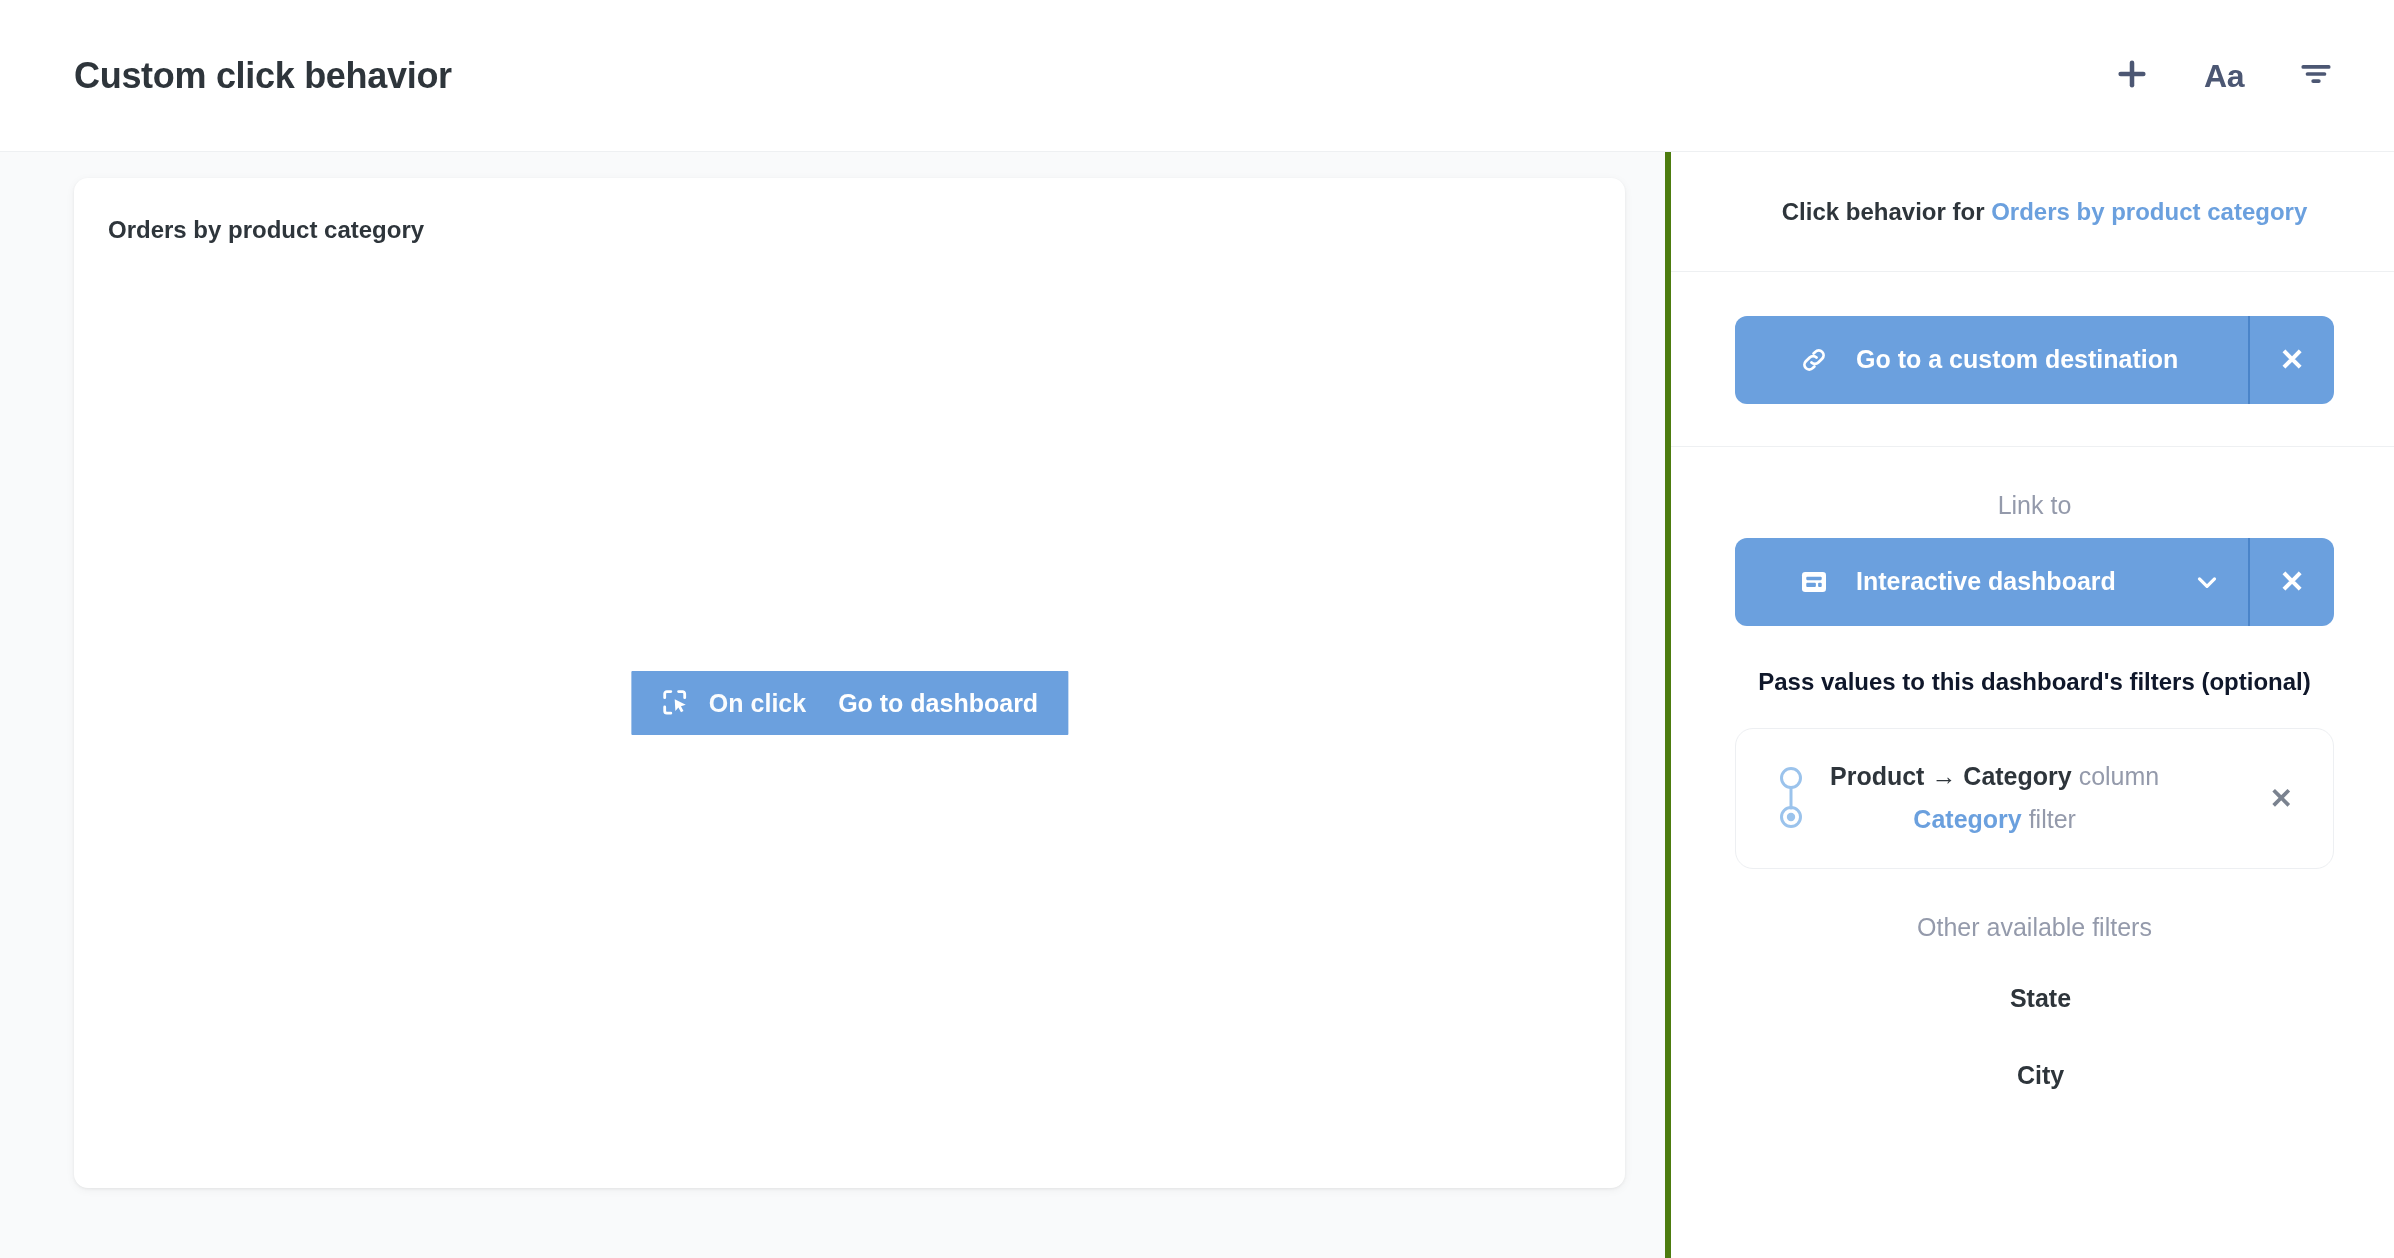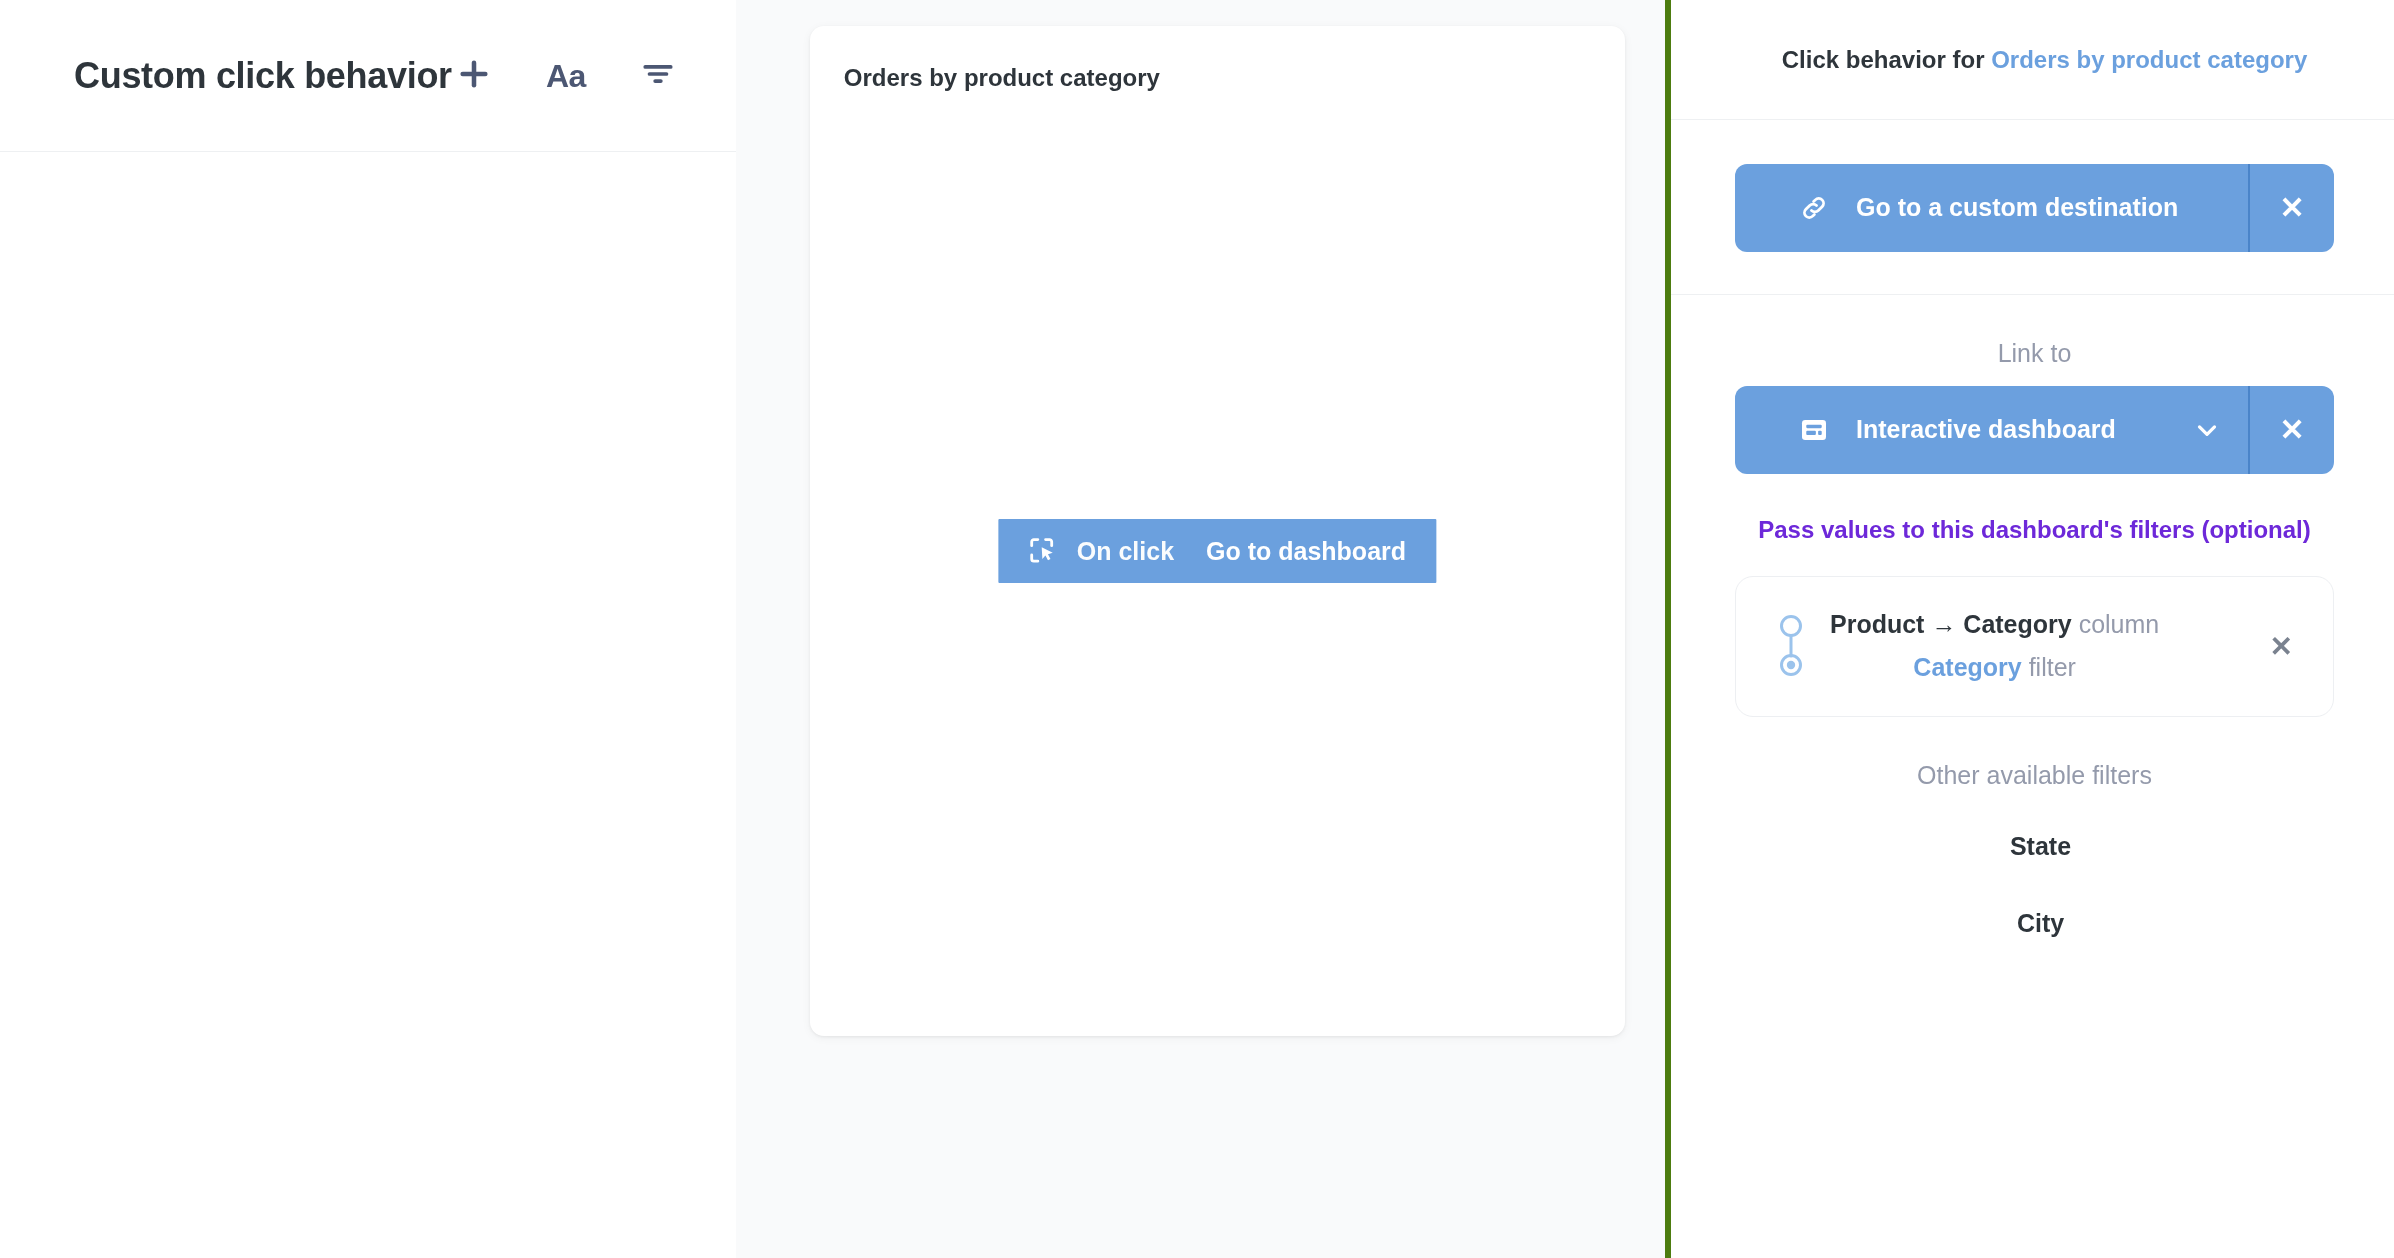--- a/index.html
+++ b/index.html
@@ -9,21 +9,21 @@
     overflow: hidden;
     background: #ffffff;
     font-family: "Liberation Sans", sans-serif;
     -webkit-font-smoothing: antialiased;
   }
   .app {
     width: 2394px;
     height: 1258px;
     position: relative;
     display: flex;
-    flex-direction: row;
+    flex-direction: column;
   }
 
   
   .header {
     height: 152px;
     min-height: 152px;
     background: #ffffff;
     border-bottom: 1px solid #EEF0F2;
     display: flex;
     align-items: center;
@@ -200,21 +200,21 @@
   }
 
   .field-label {
     font-size: 25px;
     color: #949AAB;
     margin-bottom: 18px;
   }
   .section-heading {
     font-size: 24px;
     font-weight: bold;
-    color: #6d28d9;
+    color: #0f172a;
     margin-bottom: 32px;
   }
   .muted-heading {
     font-size: 25px;
     color: #949AAB;
     margin-top: 44px;
     margin-bottom: 18px;
   }
 
   .map-card {

